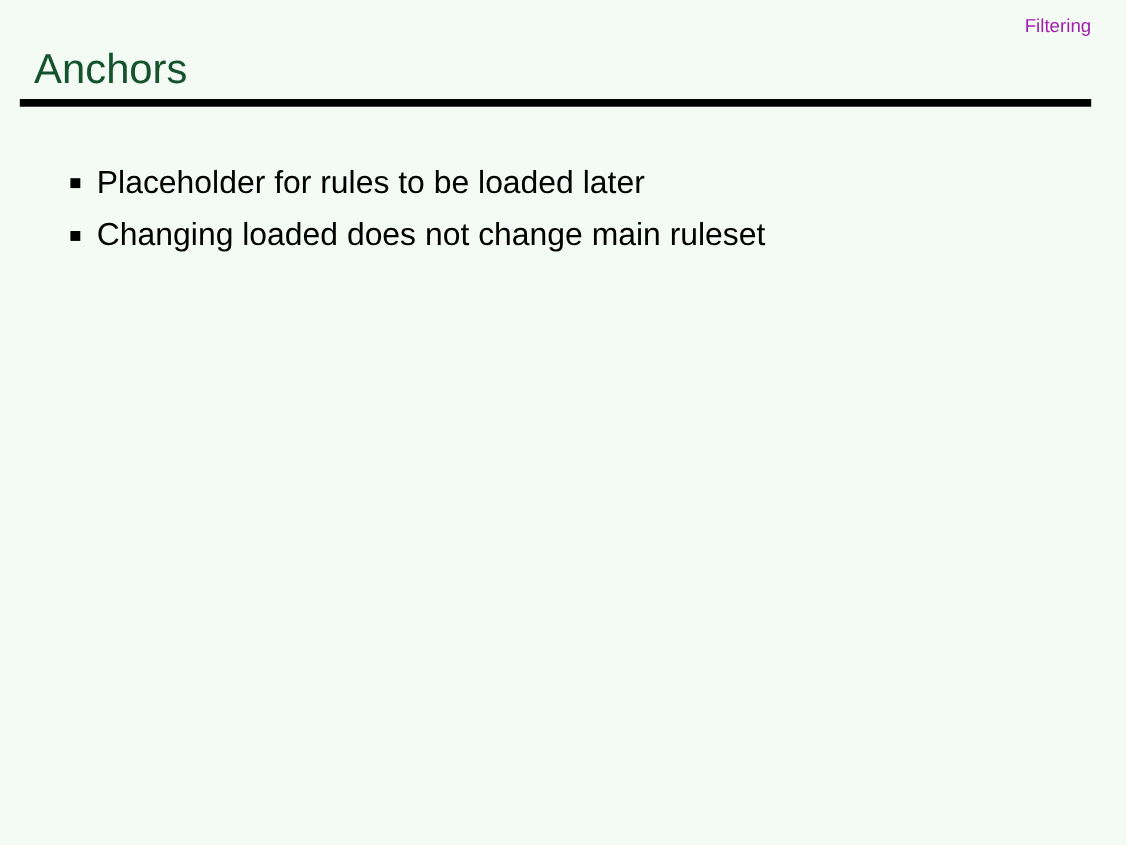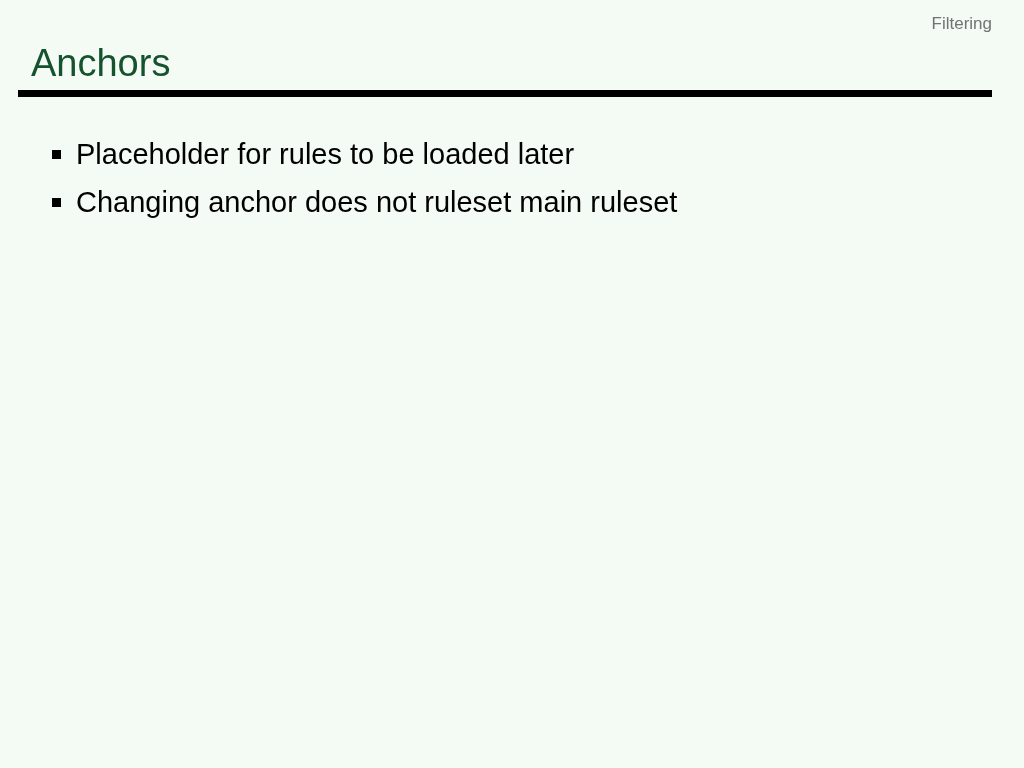--- a/index.html
+++ b/index.html
@@ -19,21 +19,21 @@
     width: 1024px;
     height: 768px;
     background: #f4faf4;
   }
   .header-label {
     position: absolute;
     top: 14px;
     right: 32px;
     font-size: 17px;
     line-height: 20px;
-    color: #737373;
+    color: #a21caf;
     text-align: right;
     white-space: nowrap;
   }
   .slide-title {
     position: absolute;
     left: 31px;
     top: 40px;
     font-size: 38px;
     line-height: 46px;
     font-weight: normal;
@@ -47,21 +47,21 @@
     width: 974px;
     height: 7px;
     background: #000000;
   }
   .bullet-list {
     position: absolute;
     left: 44px;
     top: 130px;
     width: 940px;
     list-style: none;
-    margin: 0;
+    margin: 12px;
     padding: 0;
   }
   .bullet-item {
     position: relative;
     padding-left: 32px;
     font-size: 29px;
     line-height: 48px;
     color: #000000;
     white-space: nowrap;
   }
@@ -85,17 +85,17 @@
 
   <div class="title-rule"></div>
 
   <ul class="bullet-list">
     <li class="bullet-item">
       <span class="bullet-marker"></span>
       <span>Placeholder for rules to be loaded later</span>
     </li>
     <li class="bullet-item">
       <span class="bullet-marker"></span>
-      <span>Changing anchor does not ruleset main ruleset</span>
+      <span>Changing loaded does not change main ruleset</span>
     </li>
   </ul>
 
 </div>
 
 </body></html>

